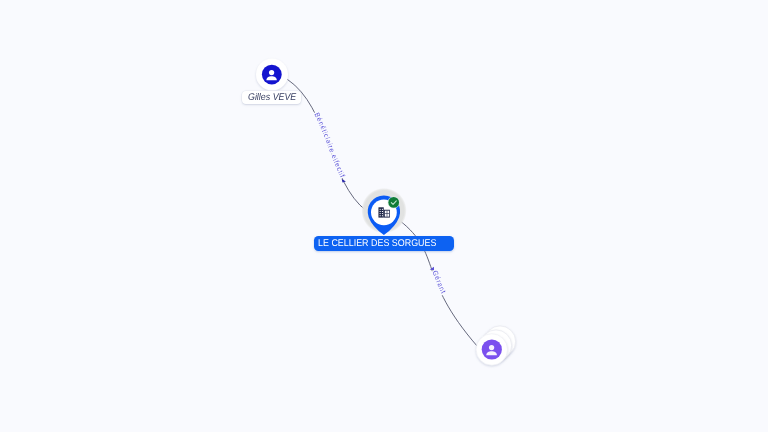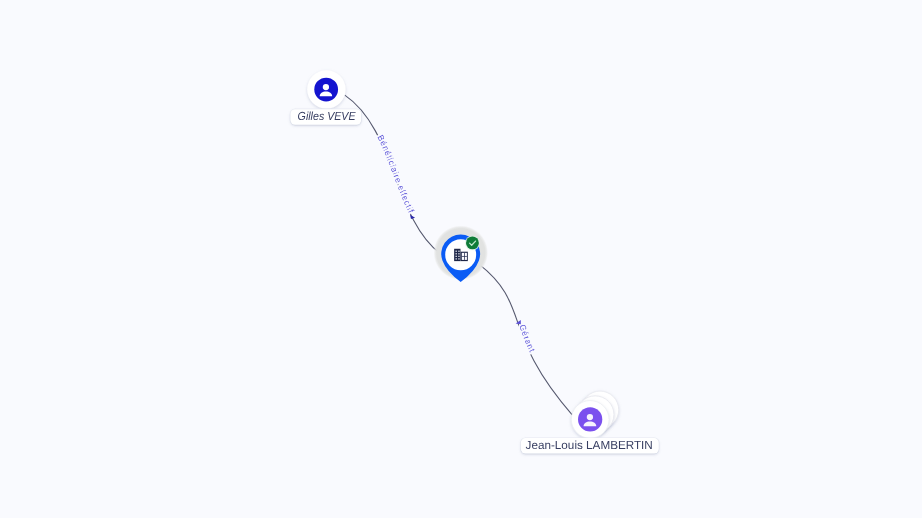--- a/index.html
+++ b/index.html
@@ -110,18 +110,18 @@
         <path d="M486.3,355.3 c0,-2.6 2.38,-4.0 5.3,-4.0 c2.92,0 5.3,1.4 5.3,4.0 z"></path>
       </g>
     </g>
 
   </svg>
 
   <div class="lbl lbl-person" style="left:241.7px;top:90.6px;width:59.3px;font-style:italic;">
       <span>Gilles VEVE</span>
     </div>
 
+  <div class="lbl lbl-company" style="left:314.3px;top:236.2px;width:140px;">
+      <span>LE CELLIER DES SORGUES</span>
+    </div>
 
-  <div class="lbl lbl-person" id="lbl-jl" style="left:433.6px;top:364.9px;width:115.5px;padding-left:4.6px;">
-      <span>Jean-Louis LAMBERTIN</span>
-    </div>
 
 </div>
 
 </body></html>

